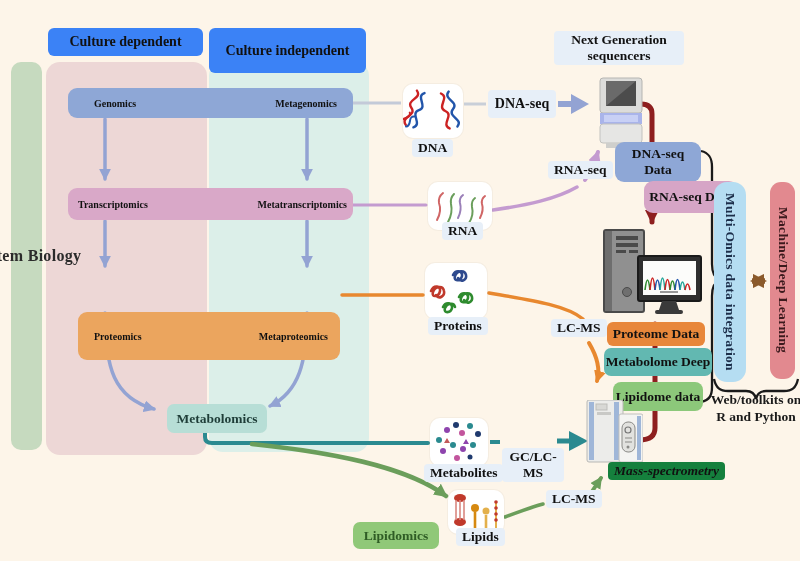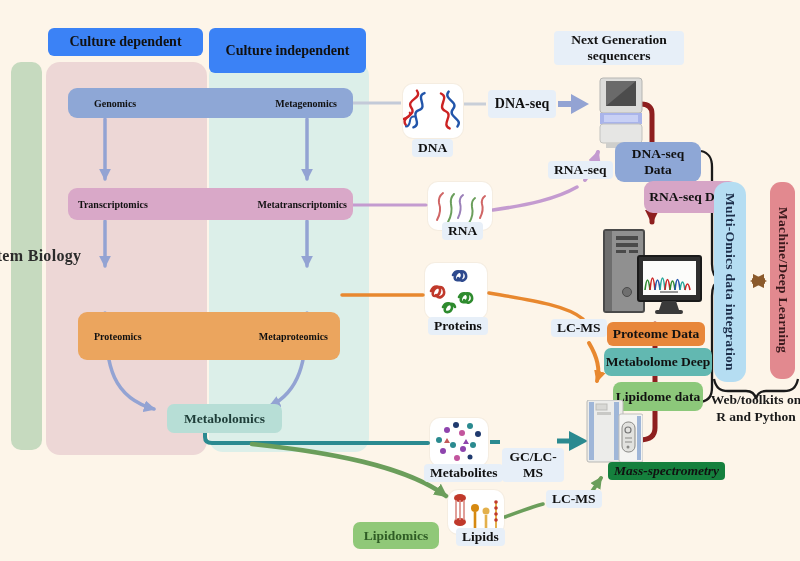--- a/index.html
+++ b/index.html
@@ -133,21 +133,21 @@
   </div>
   <div class="bar" style="left:68px;top:188px;width:285px;height:32px;background:#d9a8c8;">
     <span class="lbl" style="left:10px;">Transcriptomics</span>
     <span class="lbl" style="right:6px;">Metatranscriptomics</span>
   </div>
   <div class="bar" style="left:78px;top:280px;width:262px;height:48px;background:#eba55e;margin-top:32px;">
     <span class="lbl" style="left:16px;">Proteomics</span>
     <span class="lbl" style="right:12px;">Metaproteomics</span>
   </div>
 
-  <div class="node" style="left:167px;top:404px;width:115px;height:29px;background:#b7ded6;color:#1e3d38;">
+  <div class="node" style="left:167px;top:404px;width:100px;height:29px;background:#b7ded6;color:#1e3d38;">
     <span>Metabolomics</span>
   </div>
   <div class="node" style="left:353px;top:522px;width:86px;height:27px;background:#90c878;color:#2f5d25;">
     <span>Lipidomics</span>
   </div>
 
   <div class="card" style="left:403px;top:84px;width:60px;height:54px;">
     <svg width="60" height="54" viewBox="0 0 60 54">
       <g fill="none" stroke-width="2.4" stroke-linecap="round">
         <g transform="translate(12,6) rotate(18)">

